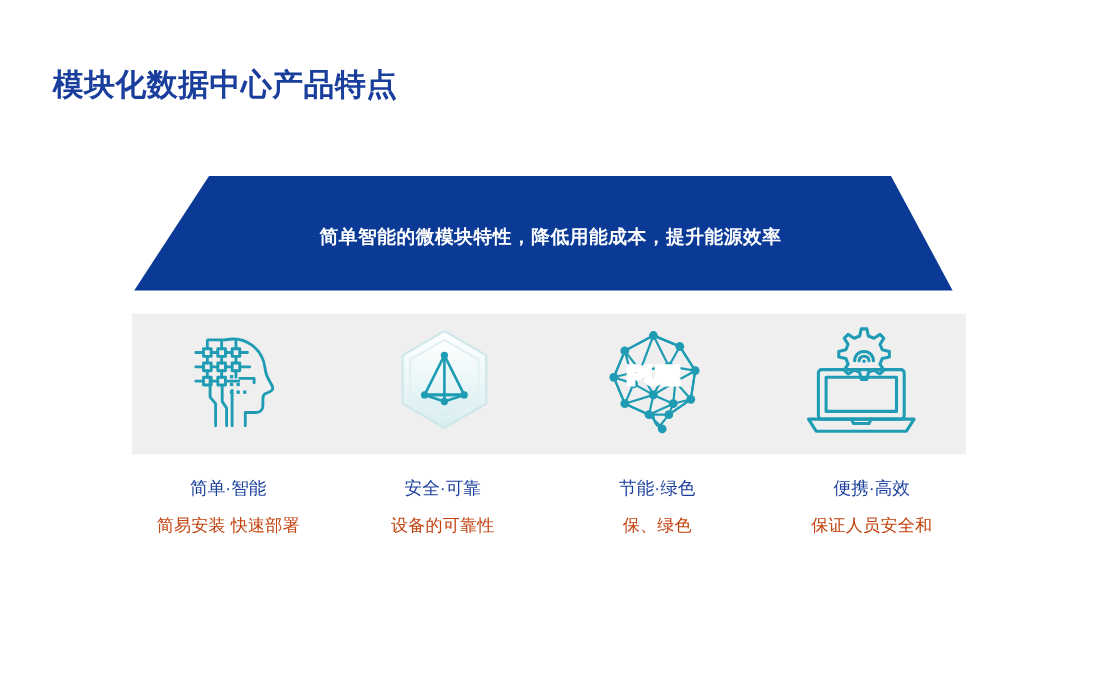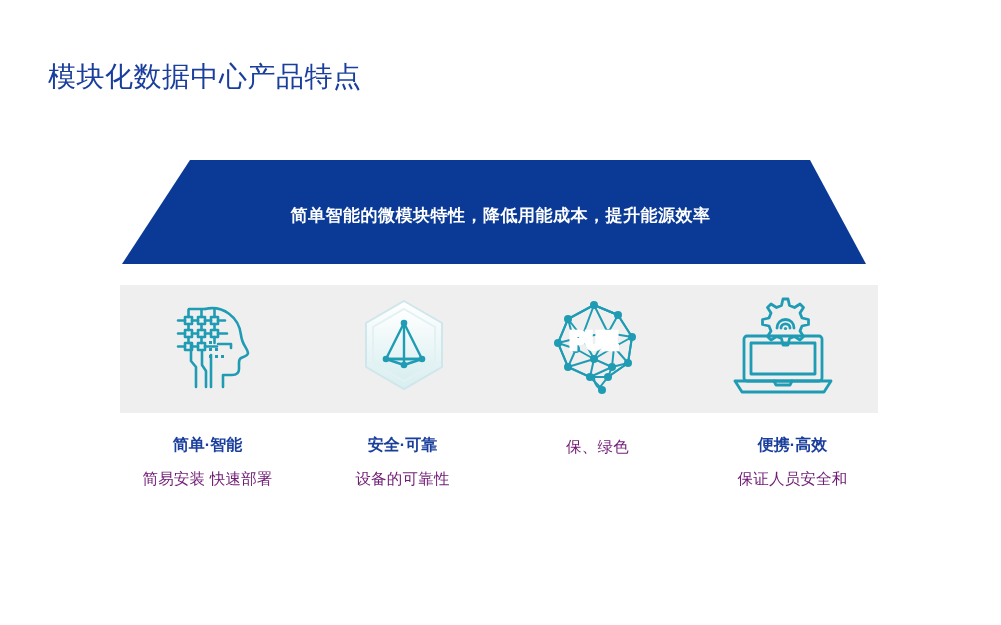--- a/index.html
+++ b/index.html
@@ -14,21 +14,21 @@
     overflow: hidden;
     position: relative;
   }
 
   
   .slide-title {
     position: absolute;
     left: 48px;
     top: 58px;
     font-size: 28px;
-    font-weight: normal;
+    font-weight: bold;
     color: #1a3e9c;
     letter-spacing: 0.5px;
     white-space: nowrap;
   }
 
   
   .banner-wrap {
     position: absolute;
     left: 0;
     top: 158px;
@@ -91,29 +91,29 @@
     display: flex;
   }
   .col {
     flex: 1 1 0;
     text-align: center;
     padding: 0 6px;
     box-sizing: border-box;
   }
   .col-heading {
     font-size: 16px;
-    font-weight: bold;
+    font-weight: normal;
     color: #1a3e9c;
     line-height: 22px;
     margin-bottom: 10px;
     white-space: nowrap;
   }
   .col-body {
     font-size: 15.5px;
-    color: #701a75;
+    color: #c2410c;
     line-height: 25px;
     letter-spacing: 0.2px;
   }
   .col-body .line { display: block; white-space: nowrap; }
 </style>
 </head>
 <body>
 
 <div class="slide-title" style="color: rgb(26, 62, 156);">模块化数据中心产品特点</div>
 
@@ -266,20 +266,21 @@
   </div>
 
   <div class="col">
     <div class="col-heading">安全·可靠</div>
     <div class="col-body">
       <span class="line">设备的可靠性</span>
     </div>
   </div>
 
   <div class="col">
+    <div class="col-heading">节能·绿色</div>
     <div class="col-body">
       <span class="line">保、绿色</span>
     </div>
   </div>
 
   <div class="col">
     <div class="col-heading">便携·高效</div>
     <div class="col-body">
       <span class="line">保证人员安全和</span>
     </div>

